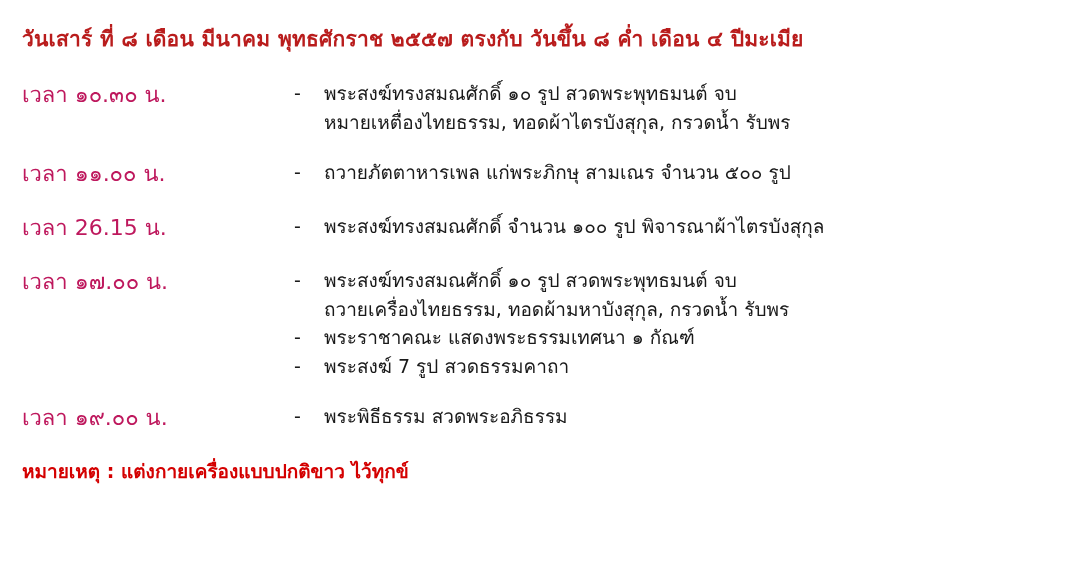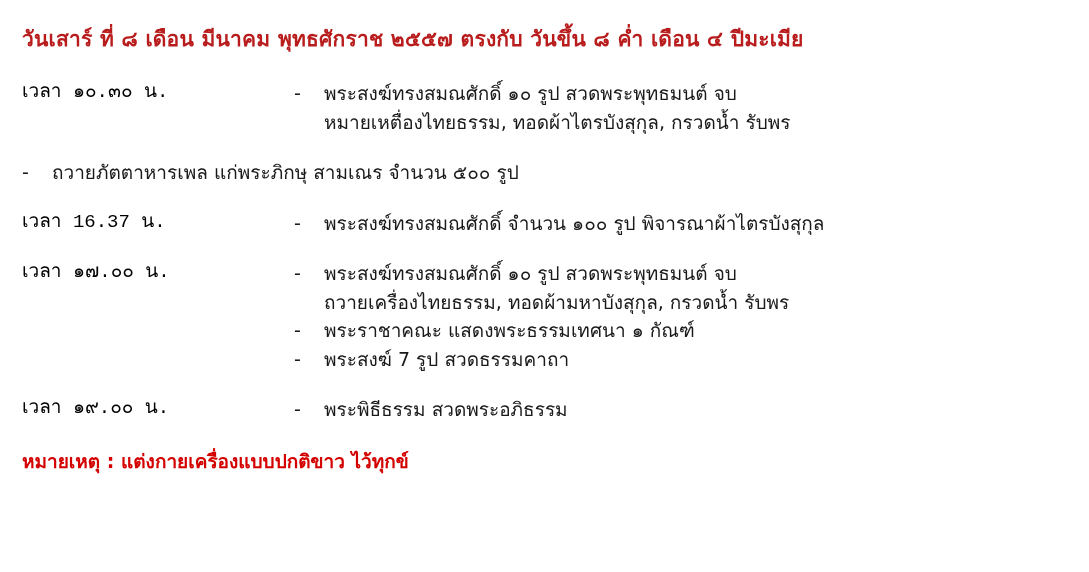--- a/index.html
+++ b/index.html
@@ -32,25 +32,24 @@
   .schedule {
     display: block;
   }
   .entry {
     display: flex;
     align-items: flex-start;
     margin-bottom: 22px;
   }
   .entry .time {
     flex: 0 0 272px;
-    font-size: 19px;
+    font-size: 22px;
     line-height: 1.45;
-    color: #000000;
+    color: #be185d;
     white-space: nowrap;
-    font-family: Liberation Mono, monospace;
   }
   .entry .items {
     flex: 1 1 auto;
   }
   .item {
     display: flex;
     align-items: flex-start;
     font-size: 19px;
     line-height: 1.5;
     color: #1a1a1a;
@@ -90,30 +89,31 @@
       <div class="items">
         <div class="item">
           <span class="dash">-</span>
           <span class="text">พระสงฆ์ทรงสมณศักดิ์ ๑๐ รูป สวดพระพุทธมนต์ จบ</span>
         </div>
         <div class="subline">หมายเหตื่องไทยธรรม, ทอดผ้าไตรบังสุกุล, กรวดน้ำ รับพร</div>
       </div>
     </div>
 
     <div class="entry">
+      <div class="time">เวลา  ๑๑.๐๐  น.</div>
       <div class="items">
         <div class="item">
           <span class="dash">-</span>
           <span class="text">ถวายภัตตาหารเพล แก่พระภิกษุ สามเณร จำนวน ๕๐๐ รูป</span>
         </div>
       </div>
     </div>
 
     <div class="entry">
-      <div class="time">เวลา  16.37  น.</div>
+      <div class="time">เวลา  26.15  น.</div>
       <div class="items">
         <div class="item">
           <span class="dash">-</span>
           <span class="text">พระสงฆ์ทรงสมณศักดิ์ จำนวน ๑๐๐ รูป พิจารณาผ้าไตรบังสุกุล</span>
         </div>
       </div>
     </div>
 
     <div class="entry">
       <div class="time">เวลา  ๑๗.๐๐  น.</div>

